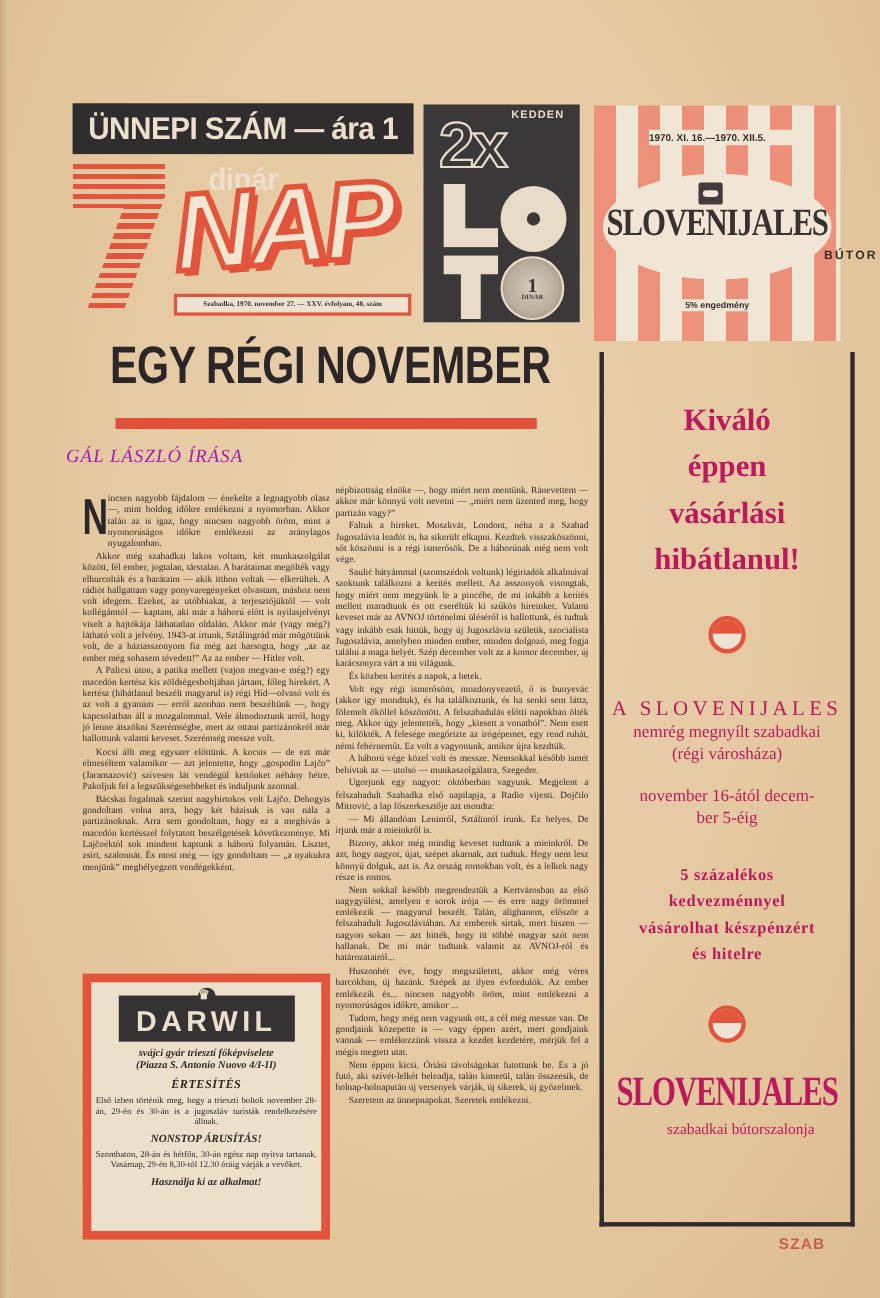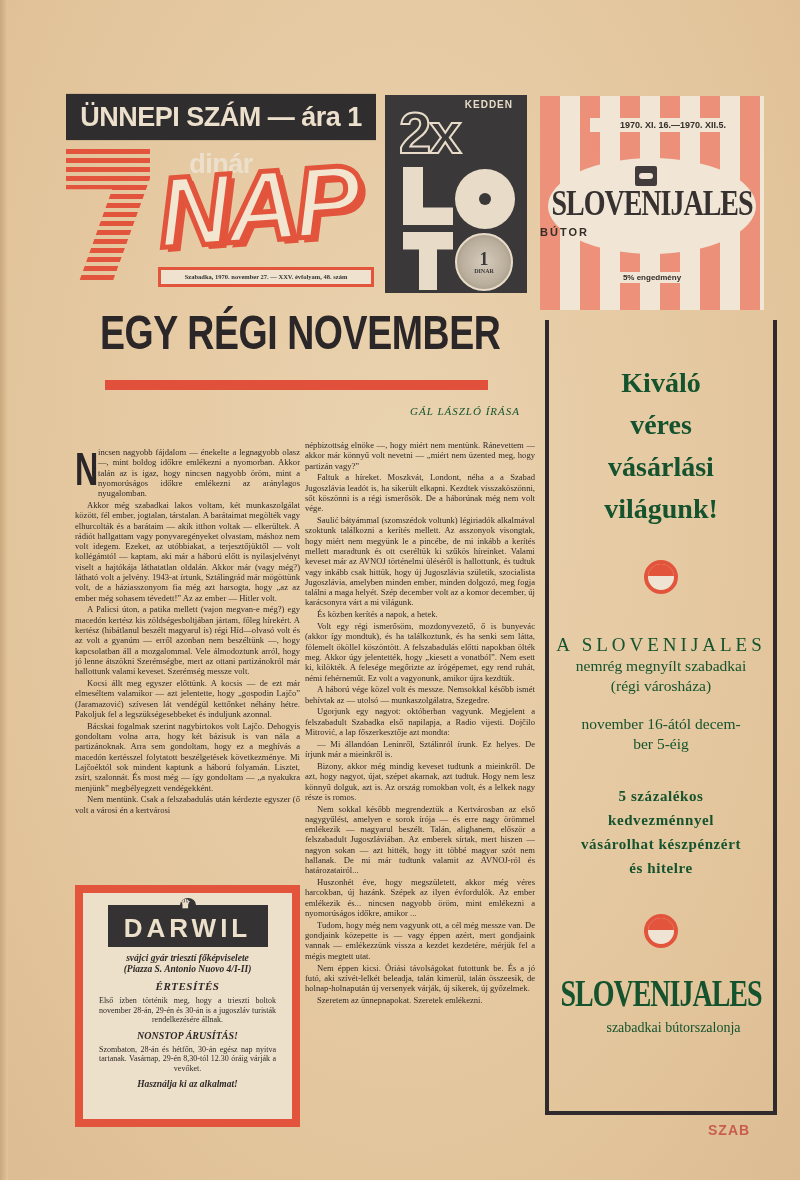--- a/index.html
+++ b/index.html
@@ -89,21 +89,21 @@
   .lotto .coin .n { font-size: 18px; font-weight: bold; line-height: 18px; }
   .lotto .coin .d { font-size: 6px; font-weight: bold; }
 
   
   .slov-top {
     position: absolute; left: 540px; top: 96px; width: 224px; height: 214px;
     background: repeating-linear-gradient(90deg, #ee8e78 0 20px, #f2e8d8 20px 40px);
     opacity: 0.95;
   }
   .slov-top .dates {
-    position: absolute; left: 50px; top: 22px; width: 136px; text-align: right;
+    position: absolute; left: 50px; top: 22px; width: 136px; text-align: left;
     background: #f2e8d8; padding: 2px 0;
     font-family: "Liberation Sans", sans-serif; font-weight: bold; font-size: 9px; color: #2a2522;
   }
   .slov-top .oval {
     position: absolute; left: 8px; top: 62px; width: 208px; height: 96px; border-radius: 50%;
     background: #f2e8d8;
   }
   .slov-top .logo-sq {
     position: absolute; left: 95px; top: 70px; width: 22px; height: 20px; background: #3a3637;
     border-radius: 2px;
@@ -111,43 +111,43 @@
   .slov-top .logo-sq::after {
     content: ""; position: absolute; left: 4px; top: 7px; width: 14px; height: 6px;
     background: #f2e8d8; border-radius: 3px;
   }
   .slov-top .brand {
     position: absolute; left: 0; top: 92px; width: 224px; text-align: center;
     font-family: "Liberation Serif", serif; font-weight: bold; font-size: 28px;
     letter-spacing: -1px; color: #2e2a2b; transform: scaleY(1.25);
   }
   .slov-top .butor {
-    position: absolute; left: 0; top: 130px; width: 258px; text-align: left;
+    position: absolute; left: 0; top: 130px; width: 258px; text-align: right;
     font-family: "Liberation Sans", sans-serif; font-weight: bold; font-size: 11px; letter-spacing: 2px;
   }
   .slov-top .discount {
     position: absolute; left: 70px; top: 176px; width: 84px; text-align: center;
     background: #f2e8d8; padding: 1px 0;
     font-family: "Liberation Sans", sans-serif; font-weight: bold; font-size: 8px;
   }
 
   
   .headline {
     position: absolute; left: 100px; top: 303px; width: 390px;
     font-family: "Liberation Sans", sans-serif; font-weight: bold;
     font-size: 48px; line-height: 60px; letter-spacing: -0.5px; color: #2b2627;
     transform: scaleX(0.78); transform-origin: left center; white-space: nowrap;
   }
   .headline-rule {
     position: absolute; left: 105px; top: 380px; width: 383px; height: 10px; background: #e0503a;
   }
   .byline {
-    position: absolute; left: 60px; top: 405px; width: 460px; text-align: right;
-    font-family: "Liberation Serif", serif; font-style: italic; font-size: 11px; letter-spacing: 1px;
-    color: #14532d;
+    position: absolute; left: 60px; top: 405px; width: 460px; text-align: left;
+    font-family: "Liberation Serif", serif; font-style: italic; font-size: 17px; letter-spacing: 1px;
+    color: #a21caf;
   }
 
   
   .col {
     position: absolute;
     font-family: "Liberation Serif", serif; font-size: 8.6px; line-height: 10.3px;
     text-align: justify; color: #2e2928; hyphens: auto;
   }
   .col p { text-indent: 12px; margin-bottom: 1.5px; }
   .col p.first { text-indent: 0; }
@@ -169,29 +169,29 @@
     margin: 12px auto 6px; width: 160px; height: 42px; background: #343233;
     color: #ede0ca; font-family: "Liberation Sans", sans-serif; font-weight: bold;
     font-size: 26px; letter-spacing: 4px; line-height: 46px; position: relative;
   }
   .darwil .crown {
     position: absolute; left: 72px; top: -7px; font-size: 12px; line-height: 12px;
     color: #ede0ca; background: #343233; border-radius: 50%; width: 16px; height: 14px;
   }
   .darwil .tagline { font-style: italic; font-weight: bold; font-size: 9.5px; line-height: 11px; }
   .darwil .heading { font-style: italic; font-weight: bold; font-size: 11px; margin-top: 5px; letter-spacing: 0.5px; }
-  .darwil .body { font-size: 8px; line-height: 9.5px; padding: 4px 16px 0; text-align: justify; text-align-last: center; }
+  .darwil .body { font-size: 8px; line-height: 9.5px; padding: 4px 4px 0; text-align: justify; text-align-last: center; }
   .darwil .nonstop { font-style: italic; font-weight: bold; font-size: 10px; margin-top: 5px; }
   .darwil .cta { font-style: italic; font-weight: bold; font-size: 9.5px; margin-top: 6px; }
 
   
   .slov-ad {
     position: absolute; left: 545px; top: 320px; width: 232px; height: 795px;
     border-left: 4px solid #2f2b2c; border-right: 4px solid #2f2b2c; border-bottom: 4px solid #2f2b2c;
-    text-align: center; color: #14532d;
+    text-align: center; color: #be185d;
   }
   .slov-ad .big {
     font-family: "Liberation Serif", serif; font-weight: bold; font-size: 28px; line-height: 42px;
     margin-top: 42px;
   }
   .slov-ad .badge {
     width: 34px; height: 34px; border-radius: 50%; border: 4px solid #e2543c;
     margin: 0 auto; position: relative; background: #efe4d3; overflow: hidden;
   }
   .slov-ad .badge::before {
@@ -255,21 +255,20 @@
 <div class="headline">EGY RÉGI NOVEMBER</div>
 <div class="headline-rule"></div>
 <div class="byline">GÁL LÁSZLÓ ÍRÁSA</div>
 
 <div class="col col-1">
   <p class="first"><span class="dropcap">N</span><span>incsen nagyobb fájdalom — énekelte a legnagyobb olasz —, mint boldog időkre emlékezni a nyomorban. Akkor talán az is igaz, hogy nincsen nagyobb öröm, mint a nyomorúságos időkre emlékezni az aránylagos nyugalomban.</span></p>
   <p>Akkor még szabadkai lakos voltam, két munkaszolgálat között, fél ember, jogtalan, társtalan. A barátaimat megölték vagy elhurcolták és a barátaim — akik itthon voltak — elkerültek. A rádiót hallgattam vagy ponyvaregényeket olvastam, máshoz nem volt idegem. Ezeket, az utóbbiakat, a terjesztőjüktől — volt kollégámtól — kaptam, aki már a háború előtt is nyilasjelvényt viselt a hajtókája láthatatlan oldalán. Akkor már (vagy még?) látható volt a jelvény. 1943-at írtunk, Sztálingrád már mögöttünk volt, de a háziasszonyom fia még azt harsogta, hogy „az az ember még sohasem tévedett!” Az az ember — Hitler volt.</p>
   <p>A Palicsi úton, a patika mellett (vajon megvan-e még?) egy macedón kertész kis zöldségesboltjában jártam, főleg hírekért. A kertész (hibátlanul beszélt magyarul is) régi Híd—olvasó volt és az volt a gyanúm — erről azonban nem beszéltünk —, hogy kapcsolatban áll a mozgalommal. Vele álmodoztunk arról, hogy jó lenne átszökni Szerémségbe, mert az ottani partizánokról már hallottunk valami keveset. Szerémség messze volt.</p>
   <p>Kocsi állt meg egyszer előttünk. A kocsis — de ezt már elmeséltem valamikor — azt jelentette, hogy „gospodin Lajčo” (Jaramazović) szívesen lát vendégül kettőnket néhány hétre. Pakoljuk fel a legszükségesebbeket és induljunk azonnal.</p>
   <p>Bácskai fogalmak szerint nagybirtokos volt Lajčo. Dehogyis gondoltam volna arra, hogy két bázisuk is van nála a partizánoknak. Arra sem gondoltam, hogy ez a meghívás a macedón kertésszel folytatott beszélgetések következménye. Mi Lajčoéktól sok mindent kaptunk a háború folyamán. Lisztet, zsírt, szalonnát. És most még — így gondoltam — „a nyakukra menjünk” megbélyegzett vendégekként.</p>
-  <p>Nem mentünk. Csak a felszabadulás után kérdezte egyszer (ő volt a városi én a kertvárosi</p>
 </div>
 
 <div class="col col-2">
   <p class="first">népbizottság elnöke —, hogy miért nem mentünk. Ránevettem — akkor már könnyű volt nevetni — „miért nem üzented meg, hogy partizán vagy?”</p>
   <p>Faltuk a híreket. Moszkvát, Londont, néha a a Szabad Jugoszlávia leadót is, ha sikerült elkapni. Kezdtek visszaköszönni, sőt köszönni is a régi ismerősök. De a háborúnak még nem volt vége.</p>
   <p>Saulić bátyámmal (szomszédok voltunk) légiriadók alkalmával szoktunk találkozni a kerítés mellett. Az asszonyok visongtak, hogy miért nem megyünk le a pincébe, de mi inkább a kerítés mellett maradtunk és ott cseréltük ki szűkös híreinket. Valami keveset már az AVNOJ történelmi üléséről is hallottunk, és tudtuk vagy inkább csak hittük, hogy új Jugoszlávia születik, szocialista Jugoszlávia, amelyben minden ember, minden dolgozó, meg fogja találni a maga helyét. Szép december volt az a komor december, új karácsonyra várt a mi világunk.</p>
   <p>És közben kerítés a napok, a hetek.</p>
   <p>Volt egy régi ismerősöm, mozdonyvezető, ő is bunyevác (akkor így mondtuk), és ha találkoztunk, és ha senki sem látta, fölemelt ököllel köszöntött. A felszabadulás előtti napokban ölték meg. Akkor úgy jelentették, hogy „kiesett a vonatból”. Nem esett ki, kilökték. A felesége megőrizte az írógépemet, egy rend ruhát, némi fehérneműt. Ez volt a vagyonunk, amikor újra kezdtük.</p>
   <p>A háború vége közel volt és messze. Nemsokkal később ismét behívtak az — utolsó — munkaszolgálatra, Szegedre.</p>
   <p>Ugorjunk egy nagyot: októberban vagyunk. Megjelent a felszabadult Szabadka első napilapja, a Radio vijesti. Dojčilo Mitrović, a lap főszerkesztője azt mondta:</p>
@@ -292,23 +291,23 @@
   <div class="heading">ÉRTESÍTÉS</div>
   <div class="body">Első ízben történik meg, hogy a trieszti boltok november 28-án, 29-én és 30-án is a jugoszláv turisták rendelkezésére állnak.</div>
   <div class="nonstop">NONSTOP ÁRUSÍTÁS!</div>
   <div class="body">Szombaton, 28-án és hétfőn, 30-án egész nap nyitva tartanak. Vasárnap, 29-én 8,30-tól 12.30 óráig várják a vevőket.</div>
   <div class="cta">Használja ki az alkalmat!</div>
 </div>
 
 <div class="slov-ad">
   <div class="big">
     <div>Kiváló</div>
-    <div>véres</div>
+    <div>éppen</div>
     <div>vásárlási</div>
-    <div>világunk!</div>
+    <div>hibátlanul!</div>
   </div>
   <div class="badge badge-1"></div>
   <div class="lead">A SLOVENIJALES</div>
   <div class="txt">nemrég megnyílt szabadkai</div>
   <div class="txt">(régi városháza)</div>
   <div class="txt dates">november 16-ától decem-</div>
   <div class="txt">ber 5-éig</div>
   <div class="offer">5 százalékos kedvezménnyel vásárolhat készpénzért és hitelre</div>
   <div class="badge badge-2"></div>
   <div class="brand">SLOVENIJALES</div>

